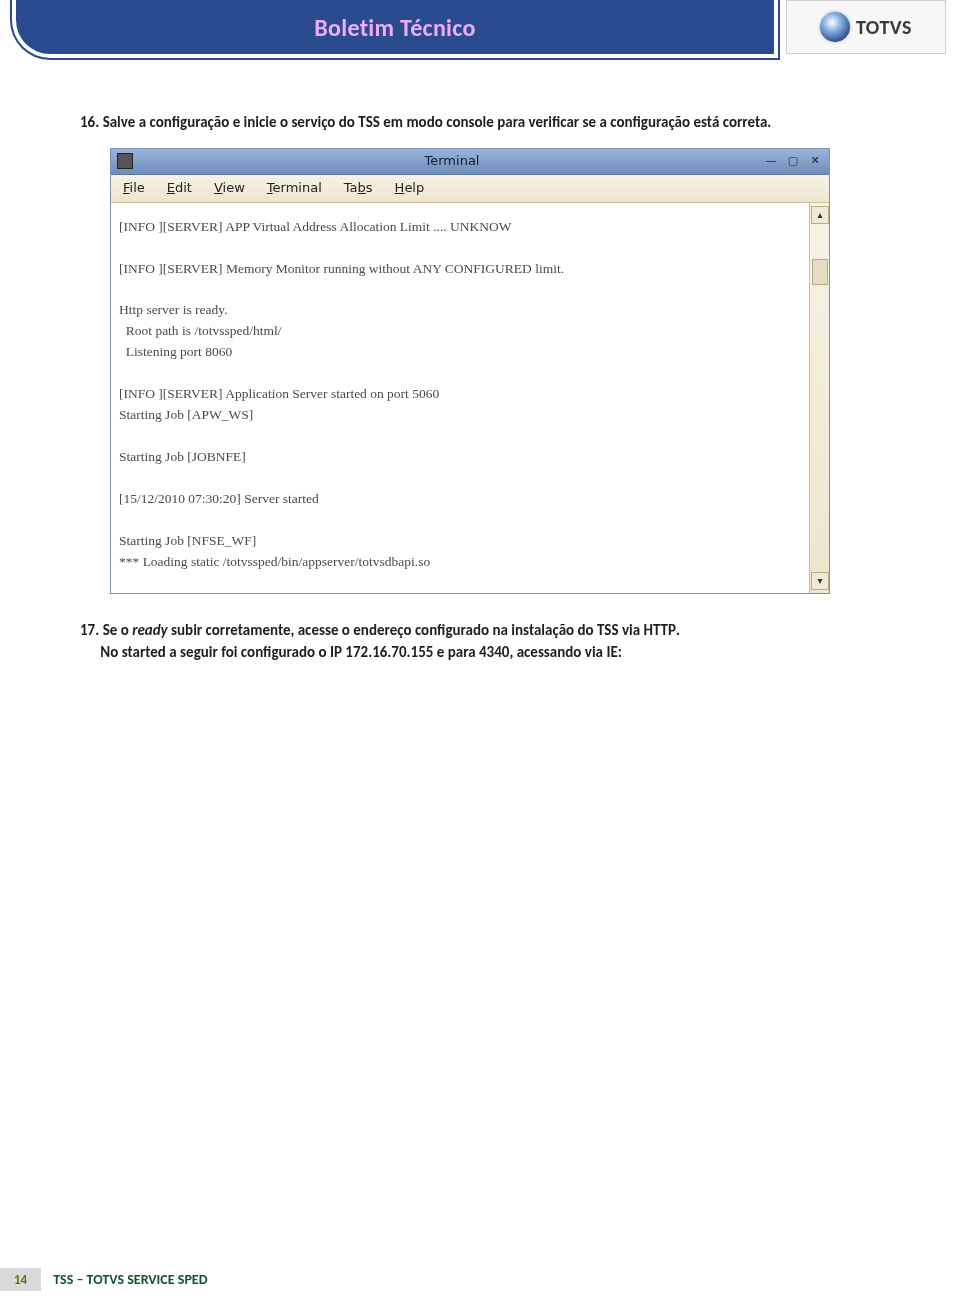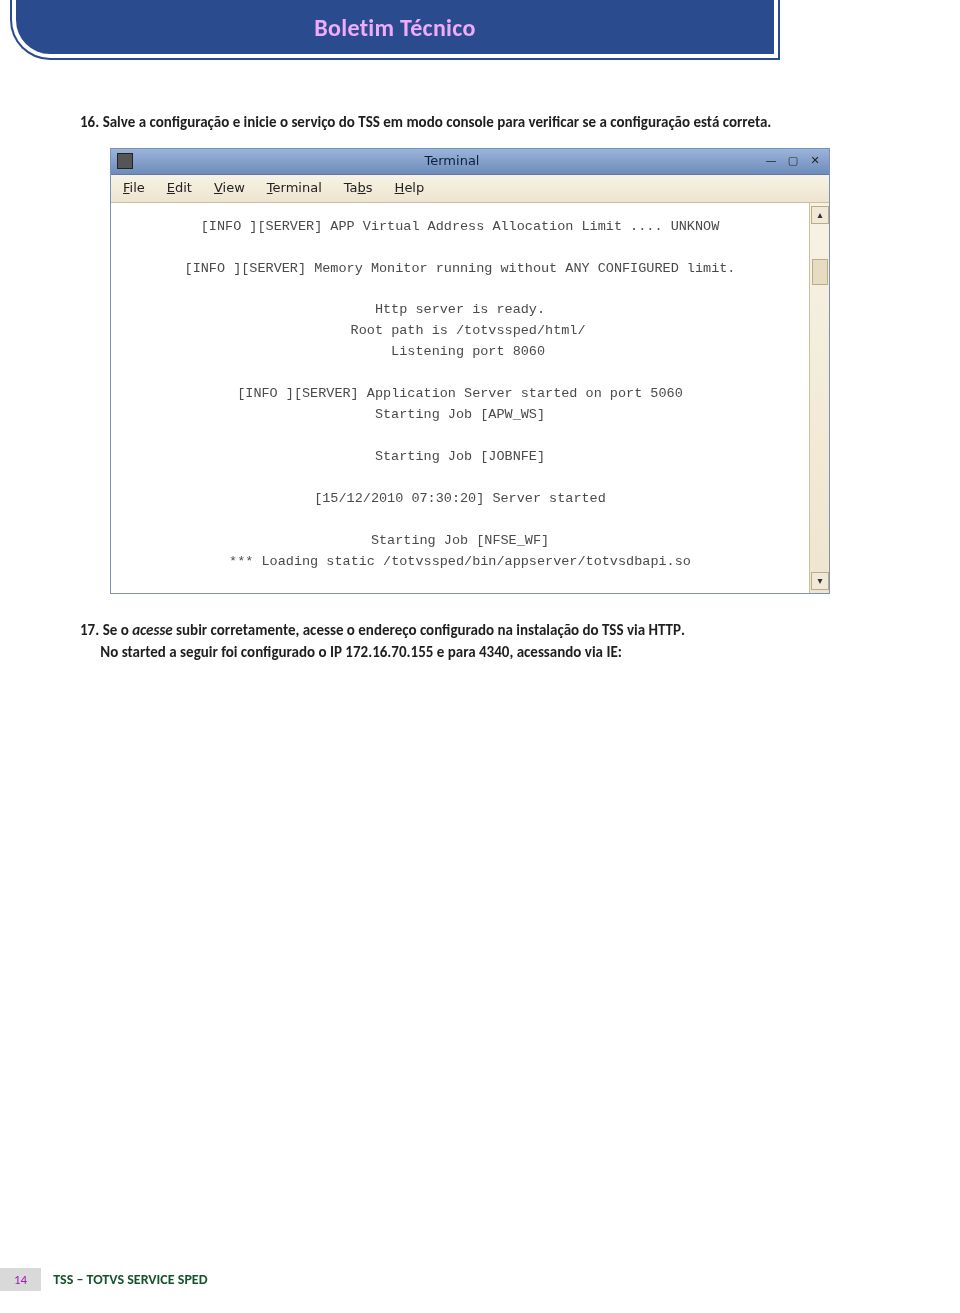--- a/index.html
+++ b/index.html
@@ -126,26 +126,25 @@
     color: #222;
   }
   .term-menu u { text-decoration: underline; }
   .term-body {
     display: flex;
     background: #fff;
   }
   .term-text {
     flex: 1;
     padding: 14px 8px 18px 8px;
-    font-family: Liberation Mono, monospace;
+    font-family: Liberation Serif, serif;
     font-size: 13.5px;
     line-height: 1.55;
     white-space: pre;
     color: #4a4a4a;
-    text-align: center;
   }
   .term-scroll {
     width: 20px;
     background: linear-gradient(#f7f2e4, #ede5cf);
     border-left: 1px solid #cbbf9c;
     position: relative;
     min-height: 390px;
   }
   .sb-btn {
     width: 18px; height: 18px;
@@ -168,38 +167,42 @@
     position: absolute;
     left: 0;
     bottom: 22px;
     width: 100%;
     display: flex;
     align-items: center;
     gap: 12px;
   }
   .pageno {
     background: #d9d9d9;
-    color: #a21caf;
+    color: #4d7c0f;
     font-size: 13px;
-    font-weight: 400;
+    font-weight: 700;
     padding: 4px 14px;
   }
   .footer-title {
     color: #14532d;
     font-weight: 700;
     font-size: 14px;
   }
 </style>
 </head>
 <body>
 
 <div class="hdr">
   <div class="hdr-pill-outer"></div>
   <div class="hdr-pill-inner">
     <span class="hdr-title">Boletim Técnico</span>
+  </div>
+  <div class="logo-box">
+    <span class="logo-globe"></span>
+    <span class="logo-text">TOTVS</span>
   </div>
 </div>
 
 <div class="page">
 
   <p class="li16">
     <span>16.</span>
     <span>Salve a configuração e inicie o serviço do </span><b>TSS</b><span> em modo console para verificar se a configuração está correta.</span>
   </p>
 
@@ -242,21 +245,21 @@
       <div class="term-scroll">
         <div class="sb-btn top">▴</div>
         <div class="sb-thumb"></div>
         <div class="sb-btn bot">▾</div>
       </div>
     </div>
   </div>
 
   <p class="li17">
     <span>17.</span>
-    <span>Se o </span><i>acesse</i><span> subir corretamente, acesse o endereço configurado na instalação do </span><b>TSS</b><span> via </span><b>HTTP</b><span>.</span><br>
+    <span>Se o </span><i>ready</i><span> subir corretamente, acesse o endereço configurado na instalação do </span><b>TSS</b><span> via </span><b>HTTP</b><span>.</span><br>
     &nbsp;&nbsp;&nbsp;&nbsp;&nbsp;&nbsp;<span>No started a seguir foi configurado o </span><b>IP 172.16.70.155</b><span> e para </span><b>4340</b><span>, acessando via </span><b>IE</b><span>:</span>
   </p>
 
 </div>
 
 <div class="footer">
   <span class="pageno">14</span>
   <span class="footer-title">TSS – TOTVS SERVICE SPED</span>
 </div>
 

